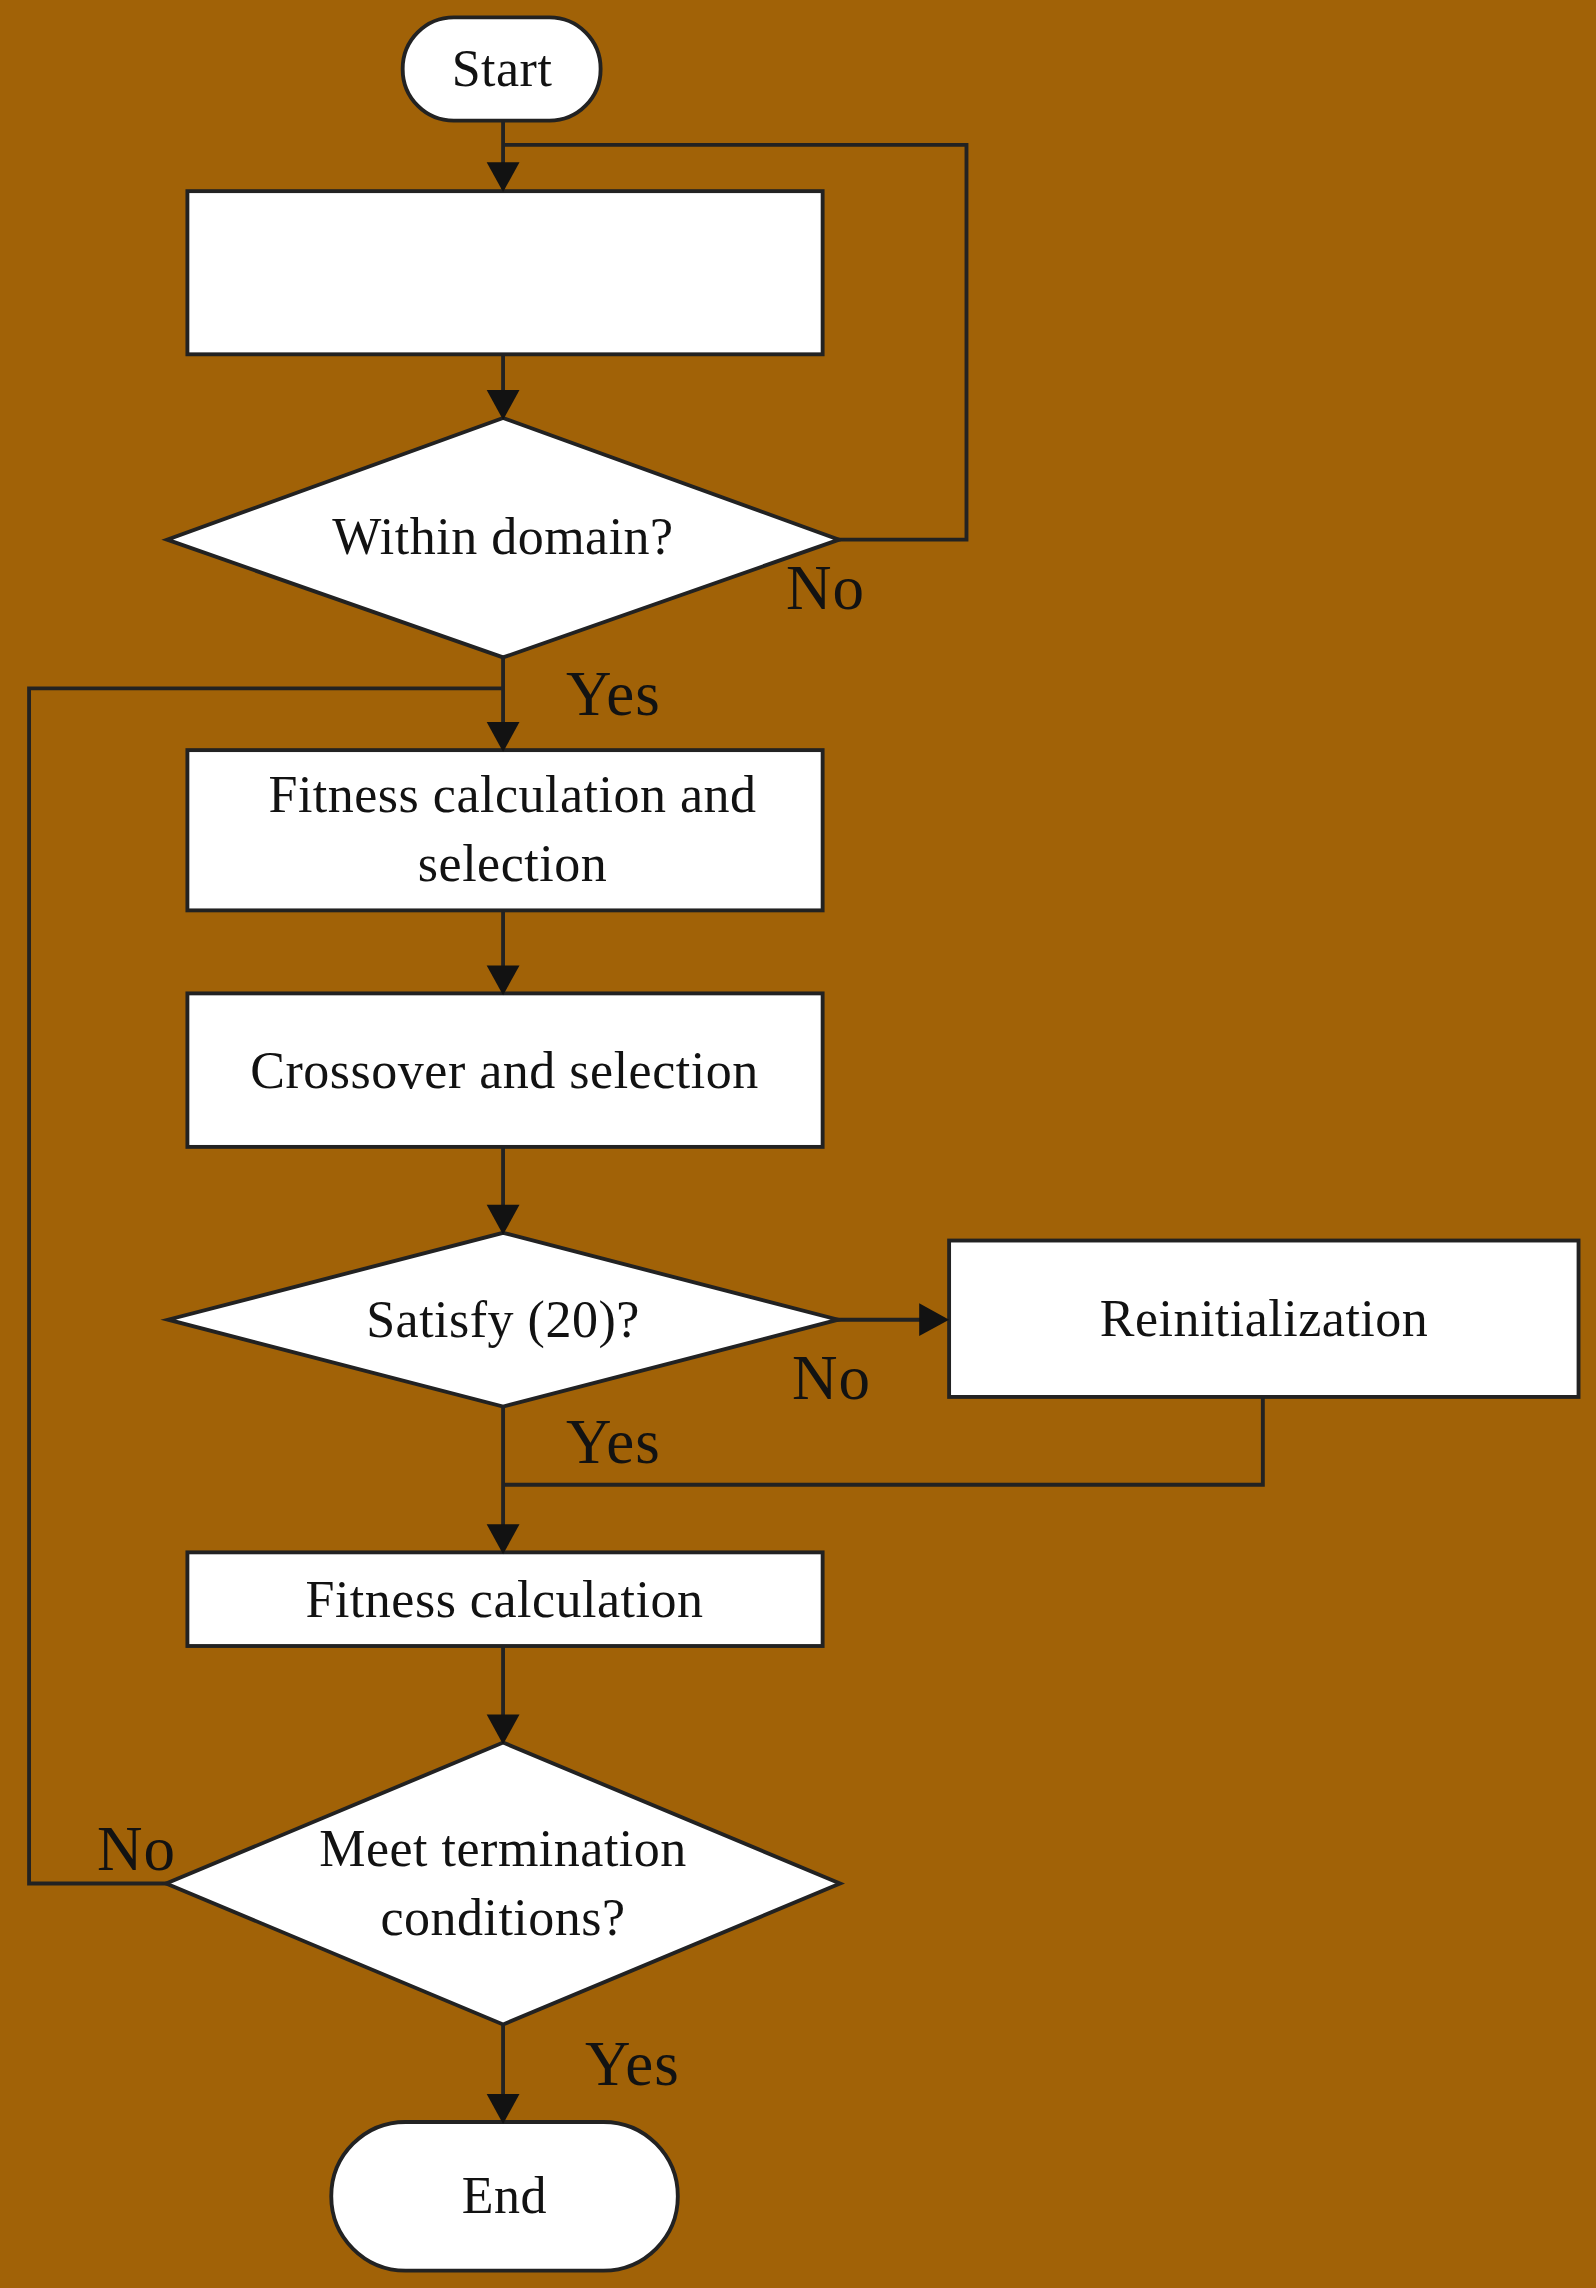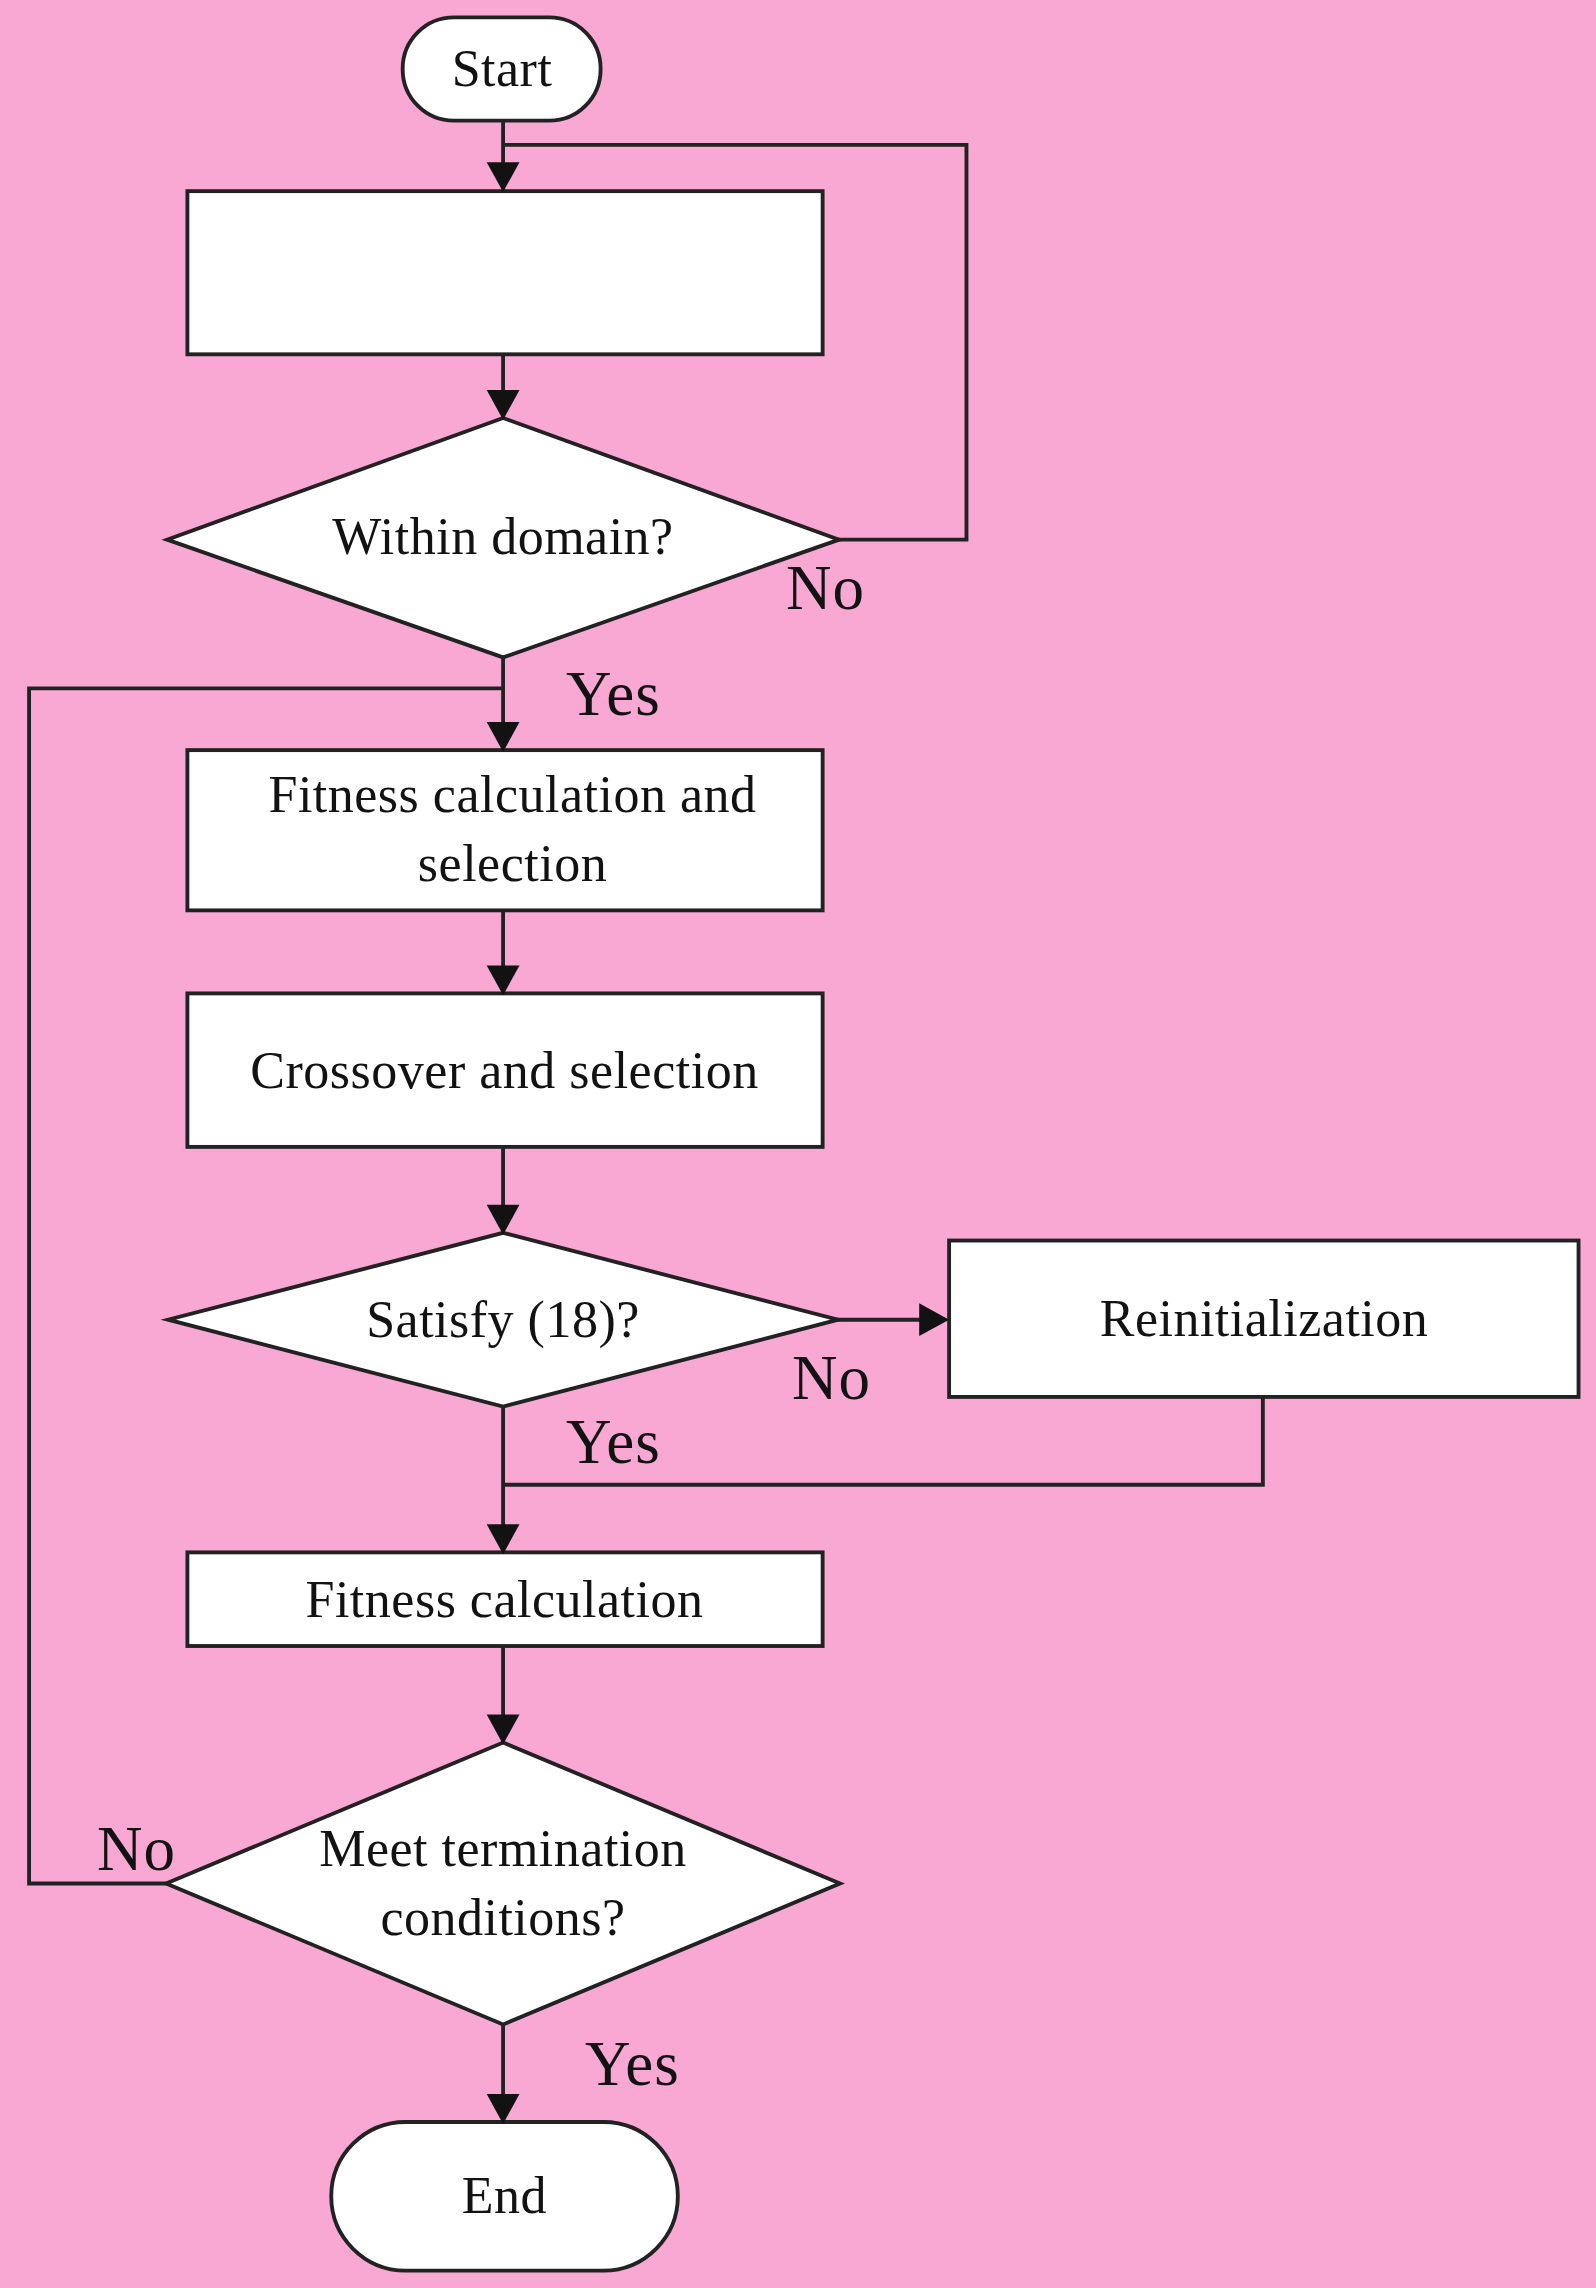--- a/index.html
+++ b/index.html
@@ -1,20 +1,20 @@
 <!DOCTYPE html>
 <html><head>
 <meta charset="utf-8">
 <style>
   html, body { margin: 0; padding: 0; background: #ffffff; }
   #canvas {
     position: relative;
     width: 1597px;
     height: 2288px;
-    background: #f9a8d4;
+    background: #a16207;
     font-family: "Liberation Serif", "DejaVu Serif", serif;
     color: #121212;
     overflow: hidden;
   }
   #flow-svg { position: absolute; left: 0; top: 0; }
   .node-text {
     position: absolute;
     display: flex;
     align-items: center;
     justify-content: center;
@@ -84,21 +84,21 @@
   <div class="node-text" style="left:403px; top:17.4px; width:198px; height:103px;">Start</div>
 
 
   <div class="node-text" style="left:167px; top:418px; width:672px; height:239px;">Within domain?</div>
 
   <div class="node-text" style="left:187px; top:750px; width:635px; height:160px;margin-left:8px;">Fitness calculation and
 selection</div>
 
   <div class="node-text" style="left:187px; top:994px; width:635px; height:154px;">Crossover and selection</div>
 
-  <div class="node-text" style="left:168px; top:1233px; width:670px; height:174px;">Satisfy (18)?</div>
+  <div class="node-text" style="left:168px; top:1233px; width:670px; height:174px;">Satisfy (20)?</div>
 
   <div class="node-text" style="left:949px; top:1241px; width:630px; height:156px;">Reinitialization</div>
 
   <div class="node-text" style="left:187px; top:1553px; width:635px; height:94px;">Fitness calculation</div>
 
   <div class="node-text" style="left:166px; top:1743px; width:674px; height:282px;">Meet termination
 conditions?</div>
 
   <div class="node-text" style="left:331px; top:2122px; width:347px; height:149px;">End</div>
 

